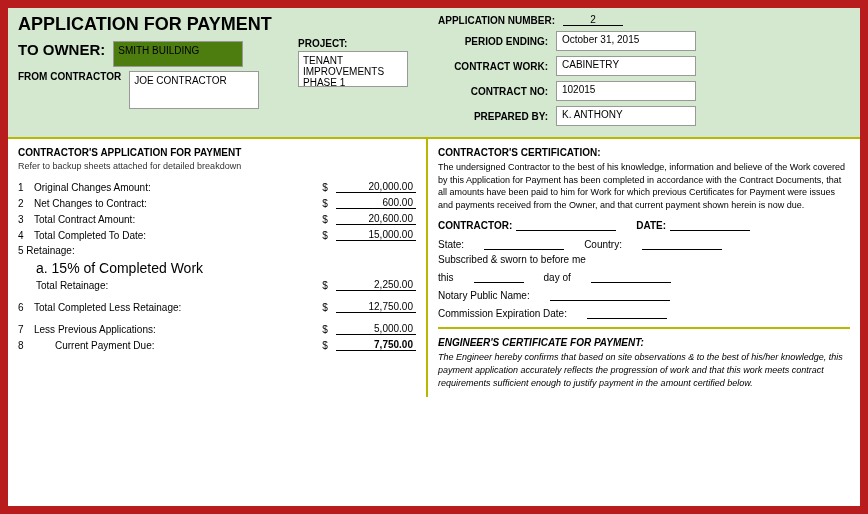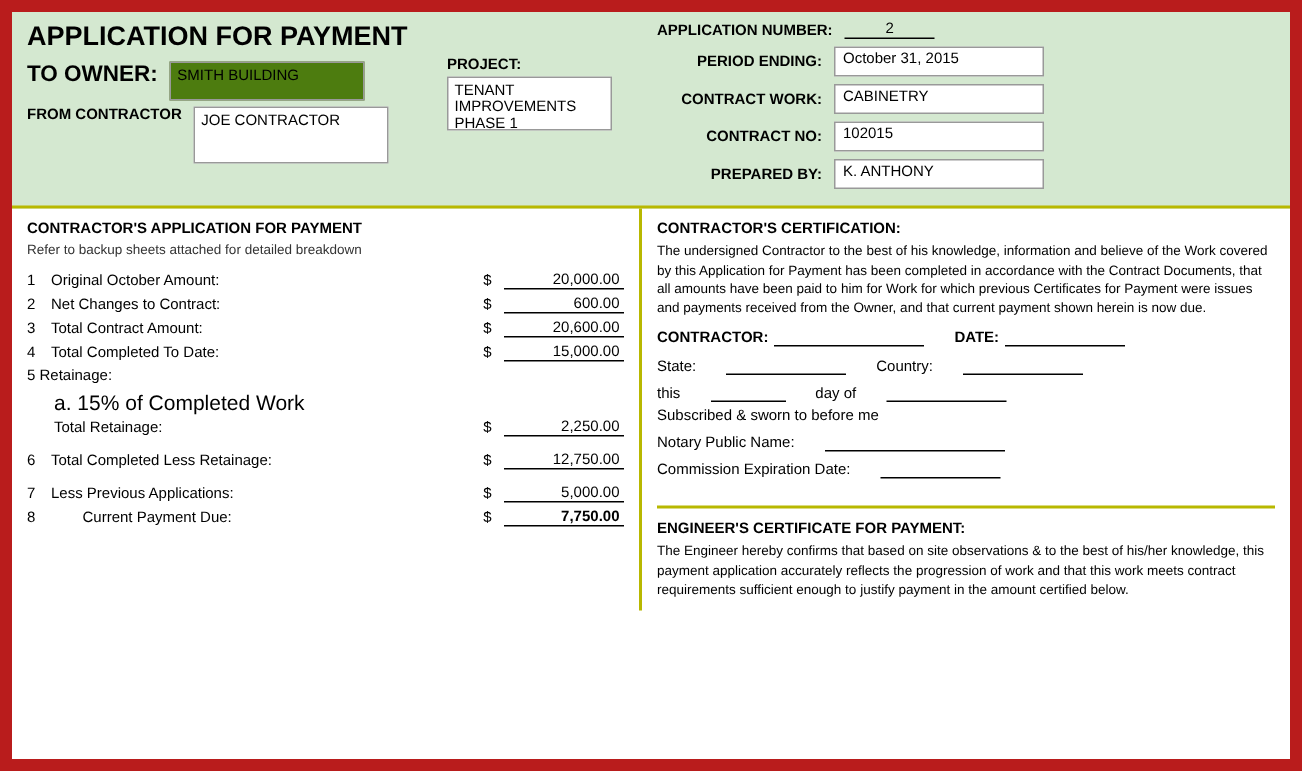--- a/index.html
+++ b/index.html
@@ -213,21 +213,22 @@
       font-size: 10px;
     }
     .cert-small-underline {
       border-bottom: 1px solid #000;
       min-width: 80px;
       height: 14px;
     }
     .engineer-section {
       border-top: 2px solid #b8b800;
       padding-top: 8px;
-      margin-top: 18px;
+      margin-top: 8px;
+      font-style: italic;
     }
     .engineer-text {
       font-size: 9px;
       line-height: 1.4;
     }
     .watermark {
       color: #e8b800;
       font-size: 9px;
       opacity: 0.7;
     }
@@ -288,21 +289,21 @@
   </div>
 
   <div class="main-body">
 
     <div class="left-panel">
       <div class="section-title">CONTRACTOR'S APPLICATION FOR PAYMENT</div>
       <div class="section-subtitle">Refer to backup sheets attached for detailed breakdown</div>
 
       <div class="line-item">
         <span class="line-number">1</span>
-        <span class="line-desc">Original October Amount:</span>
+        <span class="line-desc">Original Changes Amount:</span>
         <span class="dollar-sign">$</span>
         <span class="amount-underline">20,000.00</span>
       </div>
       <div class="line-item">
         <span class="line-number">2</span>
         <span class="line-desc">Net Changes to Contract:</span>
         <span class="dollar-sign">$</span>
         <span class="amount-underline">600.00</span>
       </div>
       <div class="line-item">
@@ -371,28 +372,28 @@
       </div>
 
       <div class="cert-small-row">
         <span class="cert-small-label">State:</span>
         <span class="cert-small-underline"></span>
         <span class="cert-small-label">Country:</span>
         <span class="cert-small-underline"></span>
       </div>
 
       <div class="cert-small-row">
+        <span class="cert-small-label">Subscribed &amp; sworn to before me</span>
+      </div>
+      <div class="cert-small-row">
         <span class="cert-small-label">this</span>
         <span class="cert-small-underline" style="min-width:50px;"></span>
         <span class="cert-small-label">day of</span>
         <span class="cert-small-underline"></span>
       </div>
-      <div class="cert-small-row">
-        <span class="cert-small-label">Subscribed &amp; sworn to before me</span>
-      </div>
 
       <div class="cert-small-row">
         <span class="cert-small-label">Notary Public Name:</span>
         <span class="cert-small-underline" style="min-width:120px;"></span>
       </div>
 
       <div class="cert-small-row">
         <span class="cert-small-label">Commission Expiration Date:</span>
         <span class="cert-small-underline" style="min-width:80px;"></span>
       </div>

